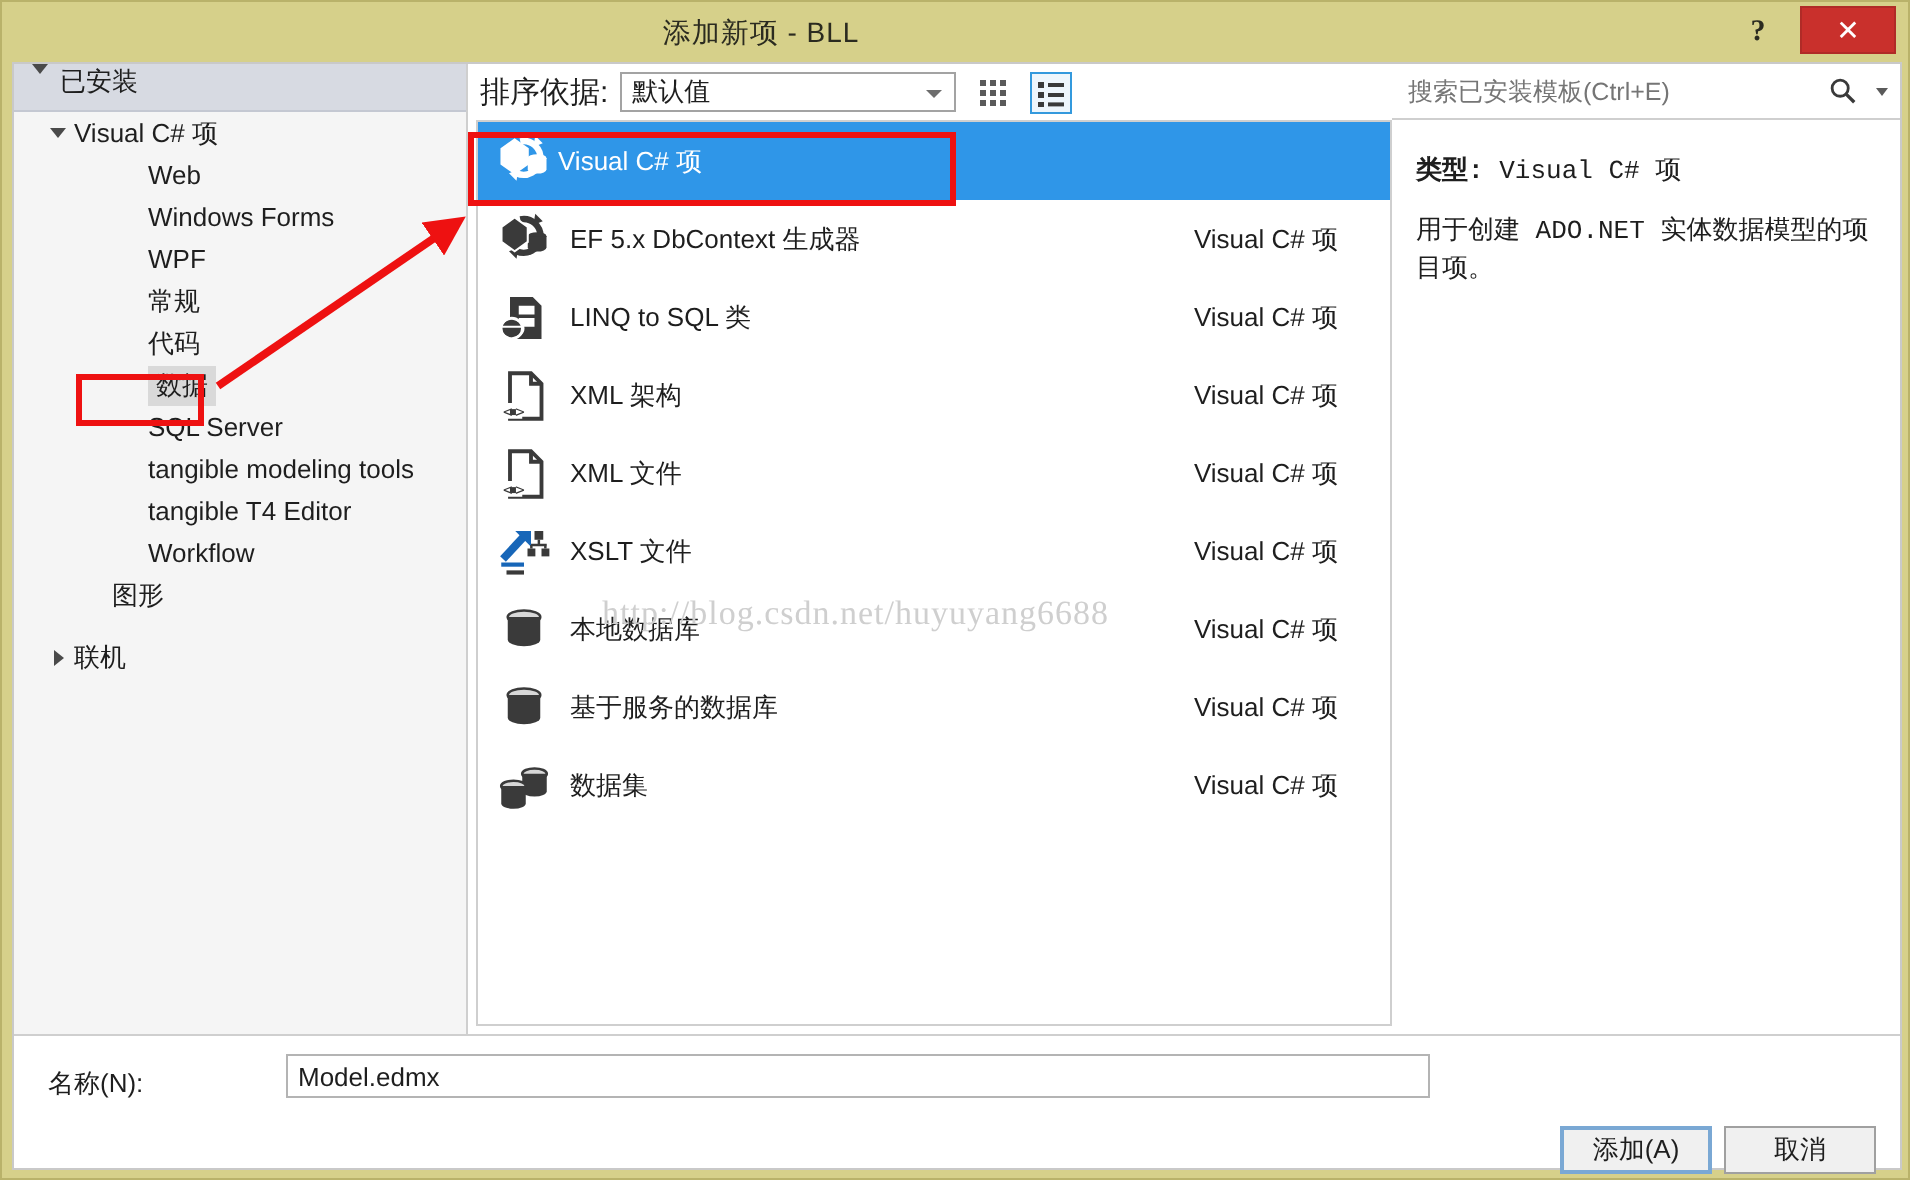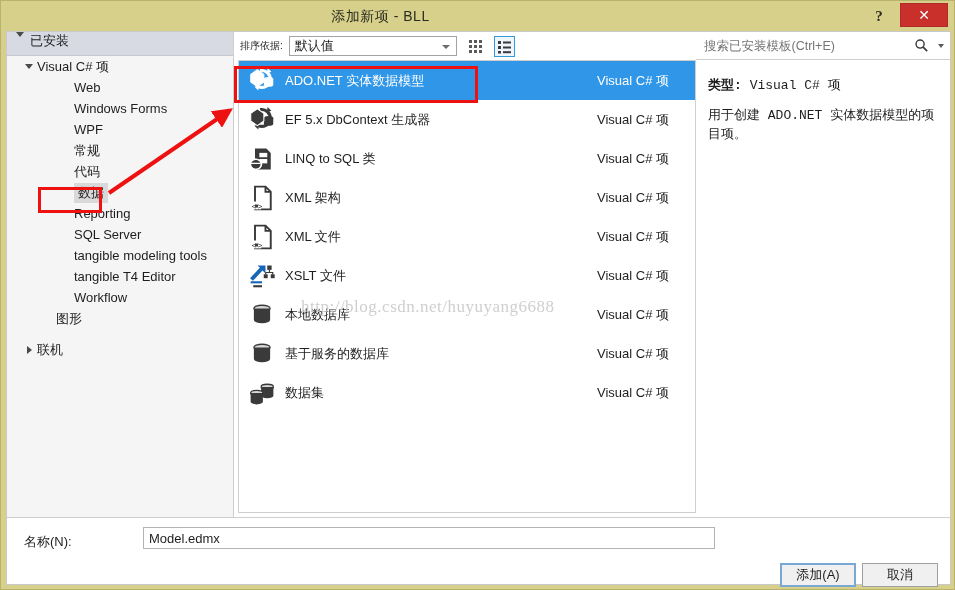--- a/index.html
+++ b/index.html
@@ -63,21 +63,21 @@
   .tnode.sel .txt{background:#d9d9d9;padding:1px 4px;}
   
   .center{
     position:absolute;left:227px;top:0;width:462px;height:485px;
   }
   .toolbar{
     position:absolute;left:0;top:0;width:462px;height:28px;
     display:flex;align-items:center;padding-left:6px;box-sizing:border-box;
     background:#ffffff;
   }
-  .sortlabel{font-size:10px;color:#1e1e1e;margin-right:6px;}
+  .sortlabel{font-size:15px;color:#1e1e1e;margin-right:6px;}
   .combo{
     width:168px;height:20px;border:1px solid #a3a3a3;background:#ffffff;
     display:flex;align-items:center;box-sizing:border-box;
     padding-left:5px;font-size:13px;position:relative;cursor:pointer;
   }
   .combo .arrow{position:absolute;right:6px;top:8px;border-left:4px solid transparent;border-right:4px solid transparent;border-top:4px solid #6d6d6d;}
   .viewbtn{width:21px;height:21px;margin-left:8px;display:flex;align-items:center;justify-content:center;cursor:pointer;box-sizing:border-box;}
   .viewbtn.active{border:1px solid #3399dd;background:#eef6fc;}
   .listbox{
     position:absolute;left:4px;top:28px;width:458px;height:453px;
@@ -187,24 +187,20 @@
             <span class="tw"></span>
             <span class="txt">常规</span>
           </div>
           <div class="tnode lvl2">
             <span class="tw"></span>
             <span class="txt">代码</span>
           </div>
           <div class="tnode lvl2 sel">
             <span class="tw"></span>
             <span class="txt">数据</span>
-          </div>
-          <div class="tnode lvl2">
-            <span class="tw"></span>
-            <span class="txt">Reporting</span>
           </div>
           <div class="tnode lvl2">
             <span class="tw"></span>
             <span class="txt">SQL Server</span>
           </div>
           <div class="tnode lvl2">
             <span class="tw"></span>
             <span class="txt">tangible modeling tools</span>
           </div>
           <div class="tnode lvl2">
@@ -271,21 +267,20 @@
               <svg width="30" height="30" viewBox="0 0 32 32">
                 <path d="M4 9 L11 4 L18 9 L18 17 L11 22 L4 17 Z" fill="#ffffff"></path>
                 <path d="M14 5 a9 9 0 1 1 -2 17" fill="none" stroke="#ffffff" stroke-width="3.4"></path>
                 <path d="M22 2 l4 4 l-5 2 z" fill="#ffffff"></path>
                 <path d="M12 26 l-4 -4 l5 -2 z" fill="#ffffff"></path>
                 <ellipse cx="23" cy="14" rx="5" ry="2.2" fill="#ffffff"></ellipse>
                 <path d="M18 14 v6 a5 2.2 0 0 0 10 0 v-6 z" fill="#ffffff"></path>
                 <path d="M4 9 L11 4 L18 9 L18 17 L11 22 L4 17 Z" fill="none" stroke="#ffffff" stroke-width="1.1"></path>
               </svg>
             </span>
-            <span class="name">ADO.NET 实体数据模型</span>
             <span class="kind">Visual C# 项</span>
           </div>
           <div class="row">
             <span class="icon">
               <svg width="30" height="30" viewBox="0 0 32 32">
                 <path d="M4 9 L11 4 L18 9 L18 17 L11 22 L4 17 Z" fill="#3a3a3a"></path>
                 <path d="M14 5 a9 9 0 1 1 -2 17" fill="none" stroke="#3a3a3a" stroke-width="3.4"></path>
                 <path d="M22 2 l4 4 l-5 2 z" fill="#3a3a3a"></path>
                 <path d="M12 26 l-4 -4 l5 -2 z" fill="#3a3a3a"></path>
                 <ellipse cx="23" cy="14" rx="5" ry="2.2" fill="#3a3a3a"></ellipse>

